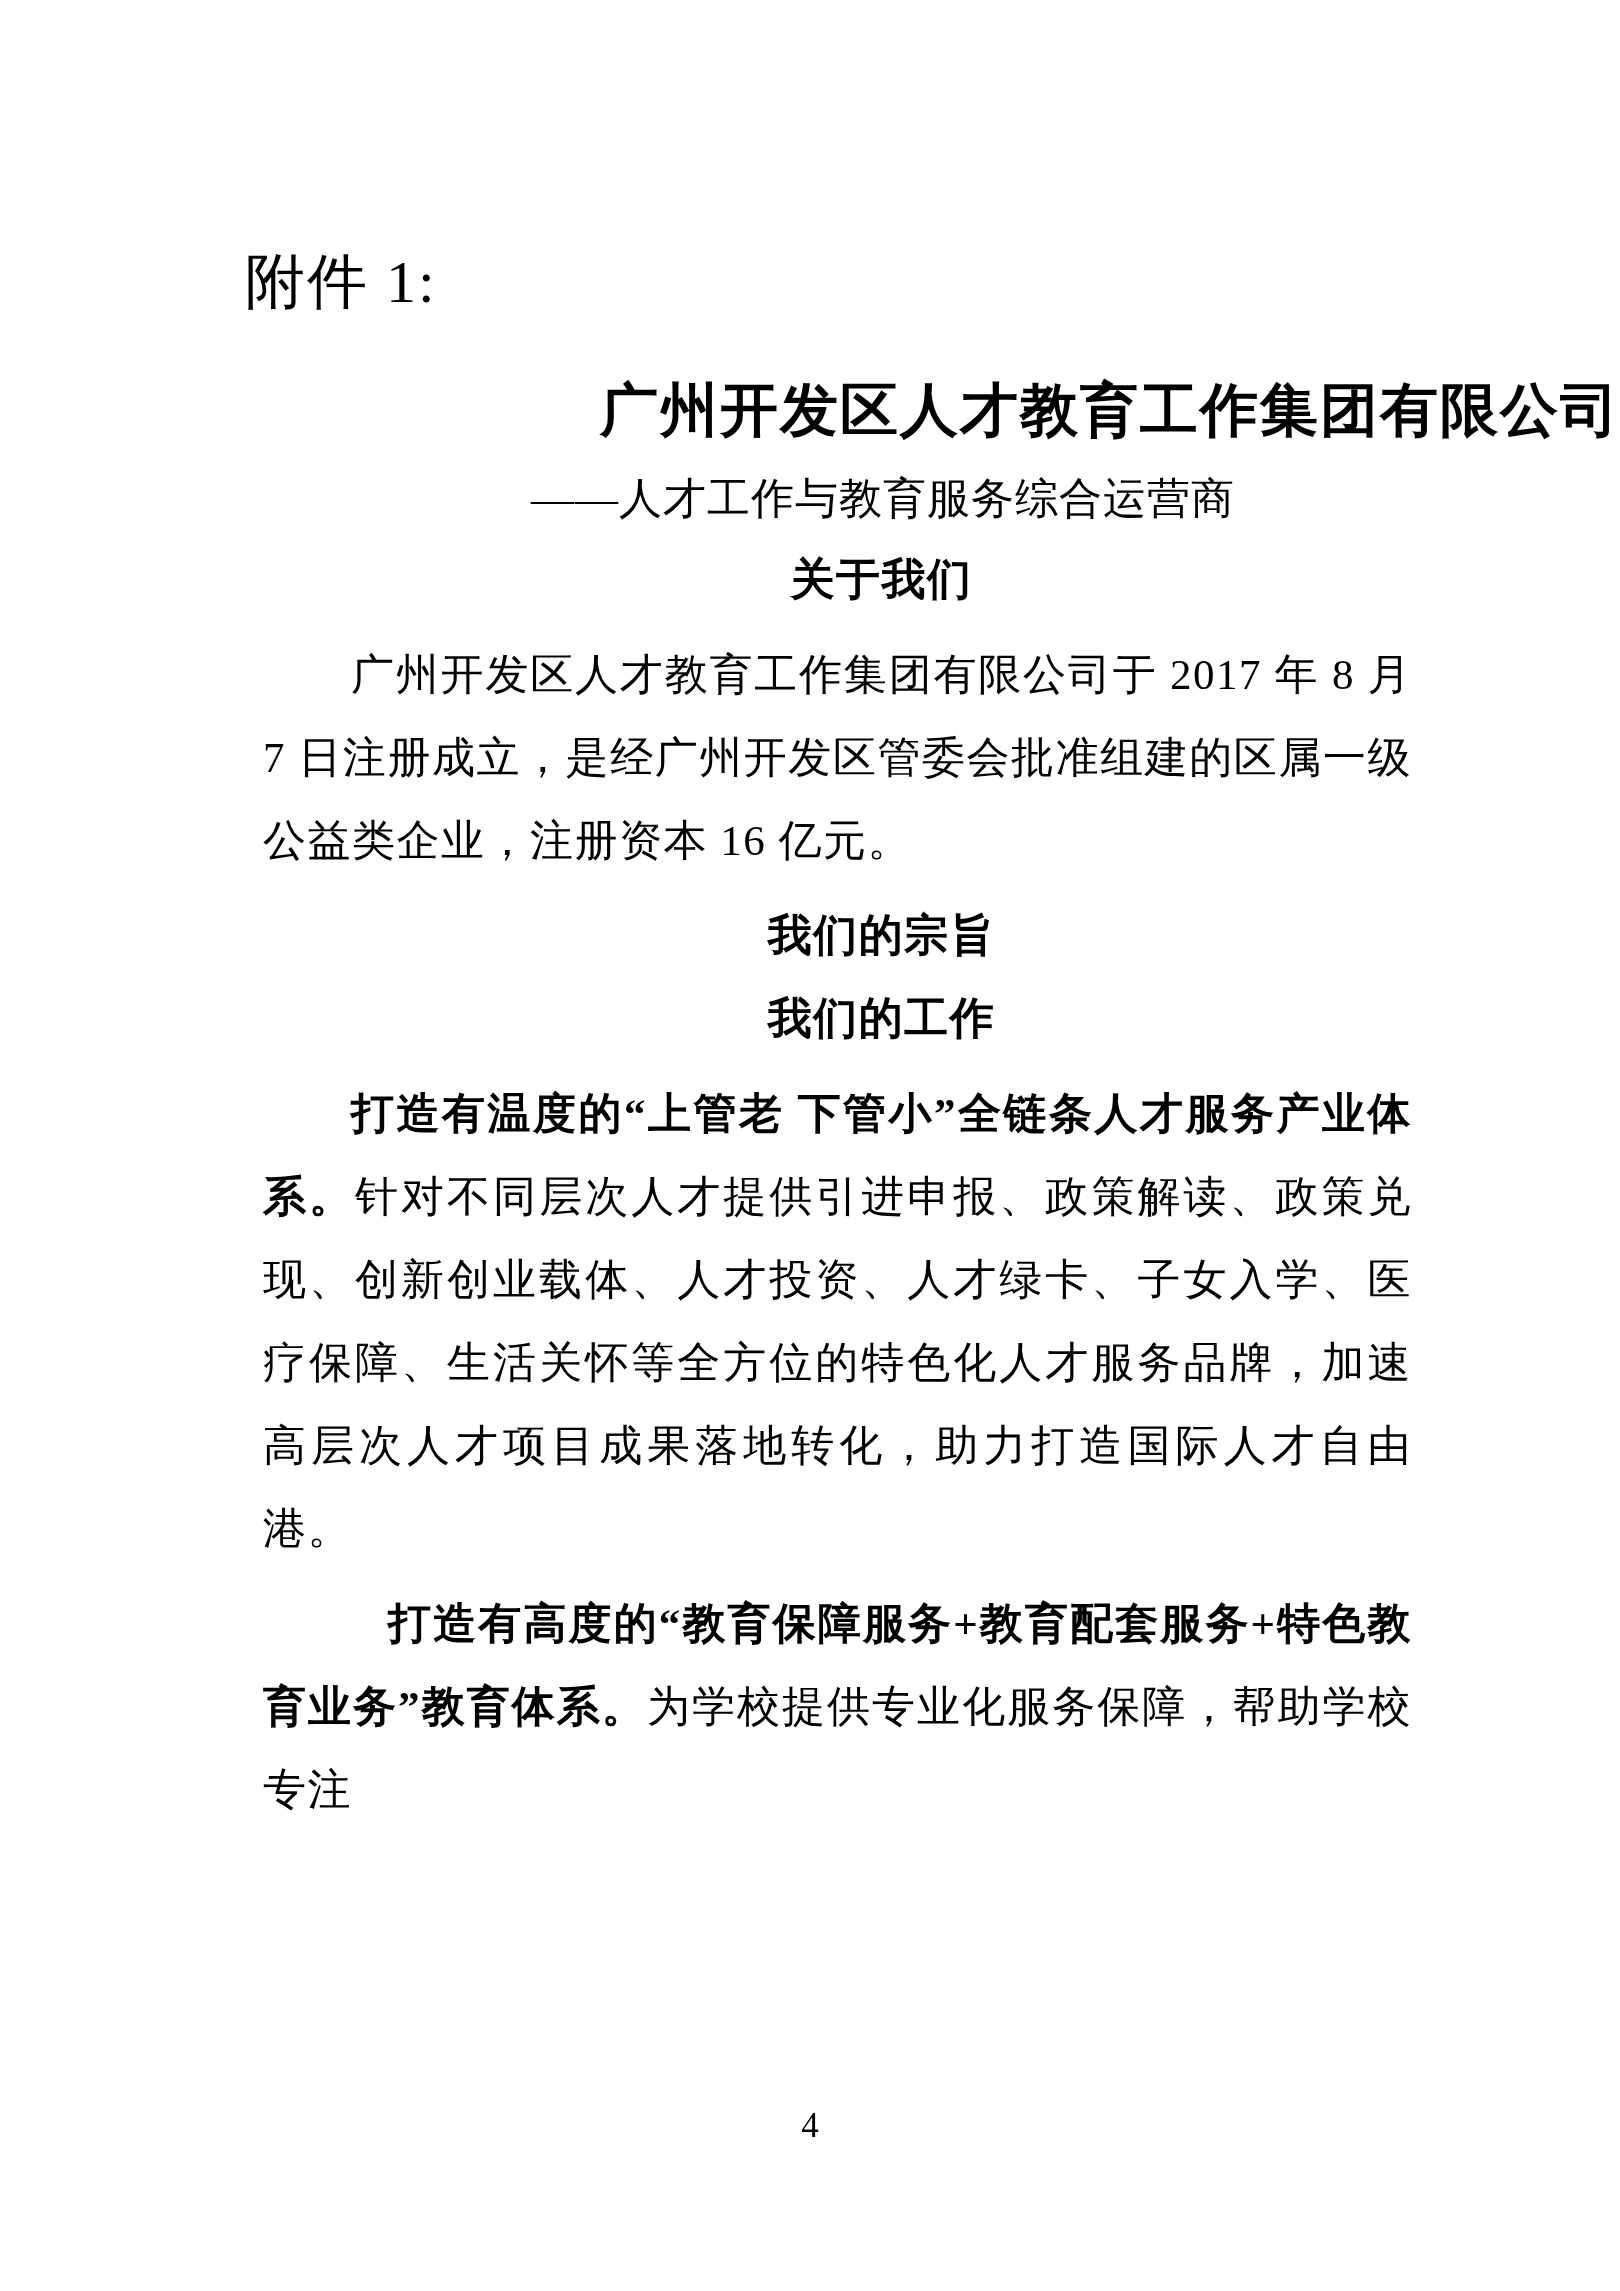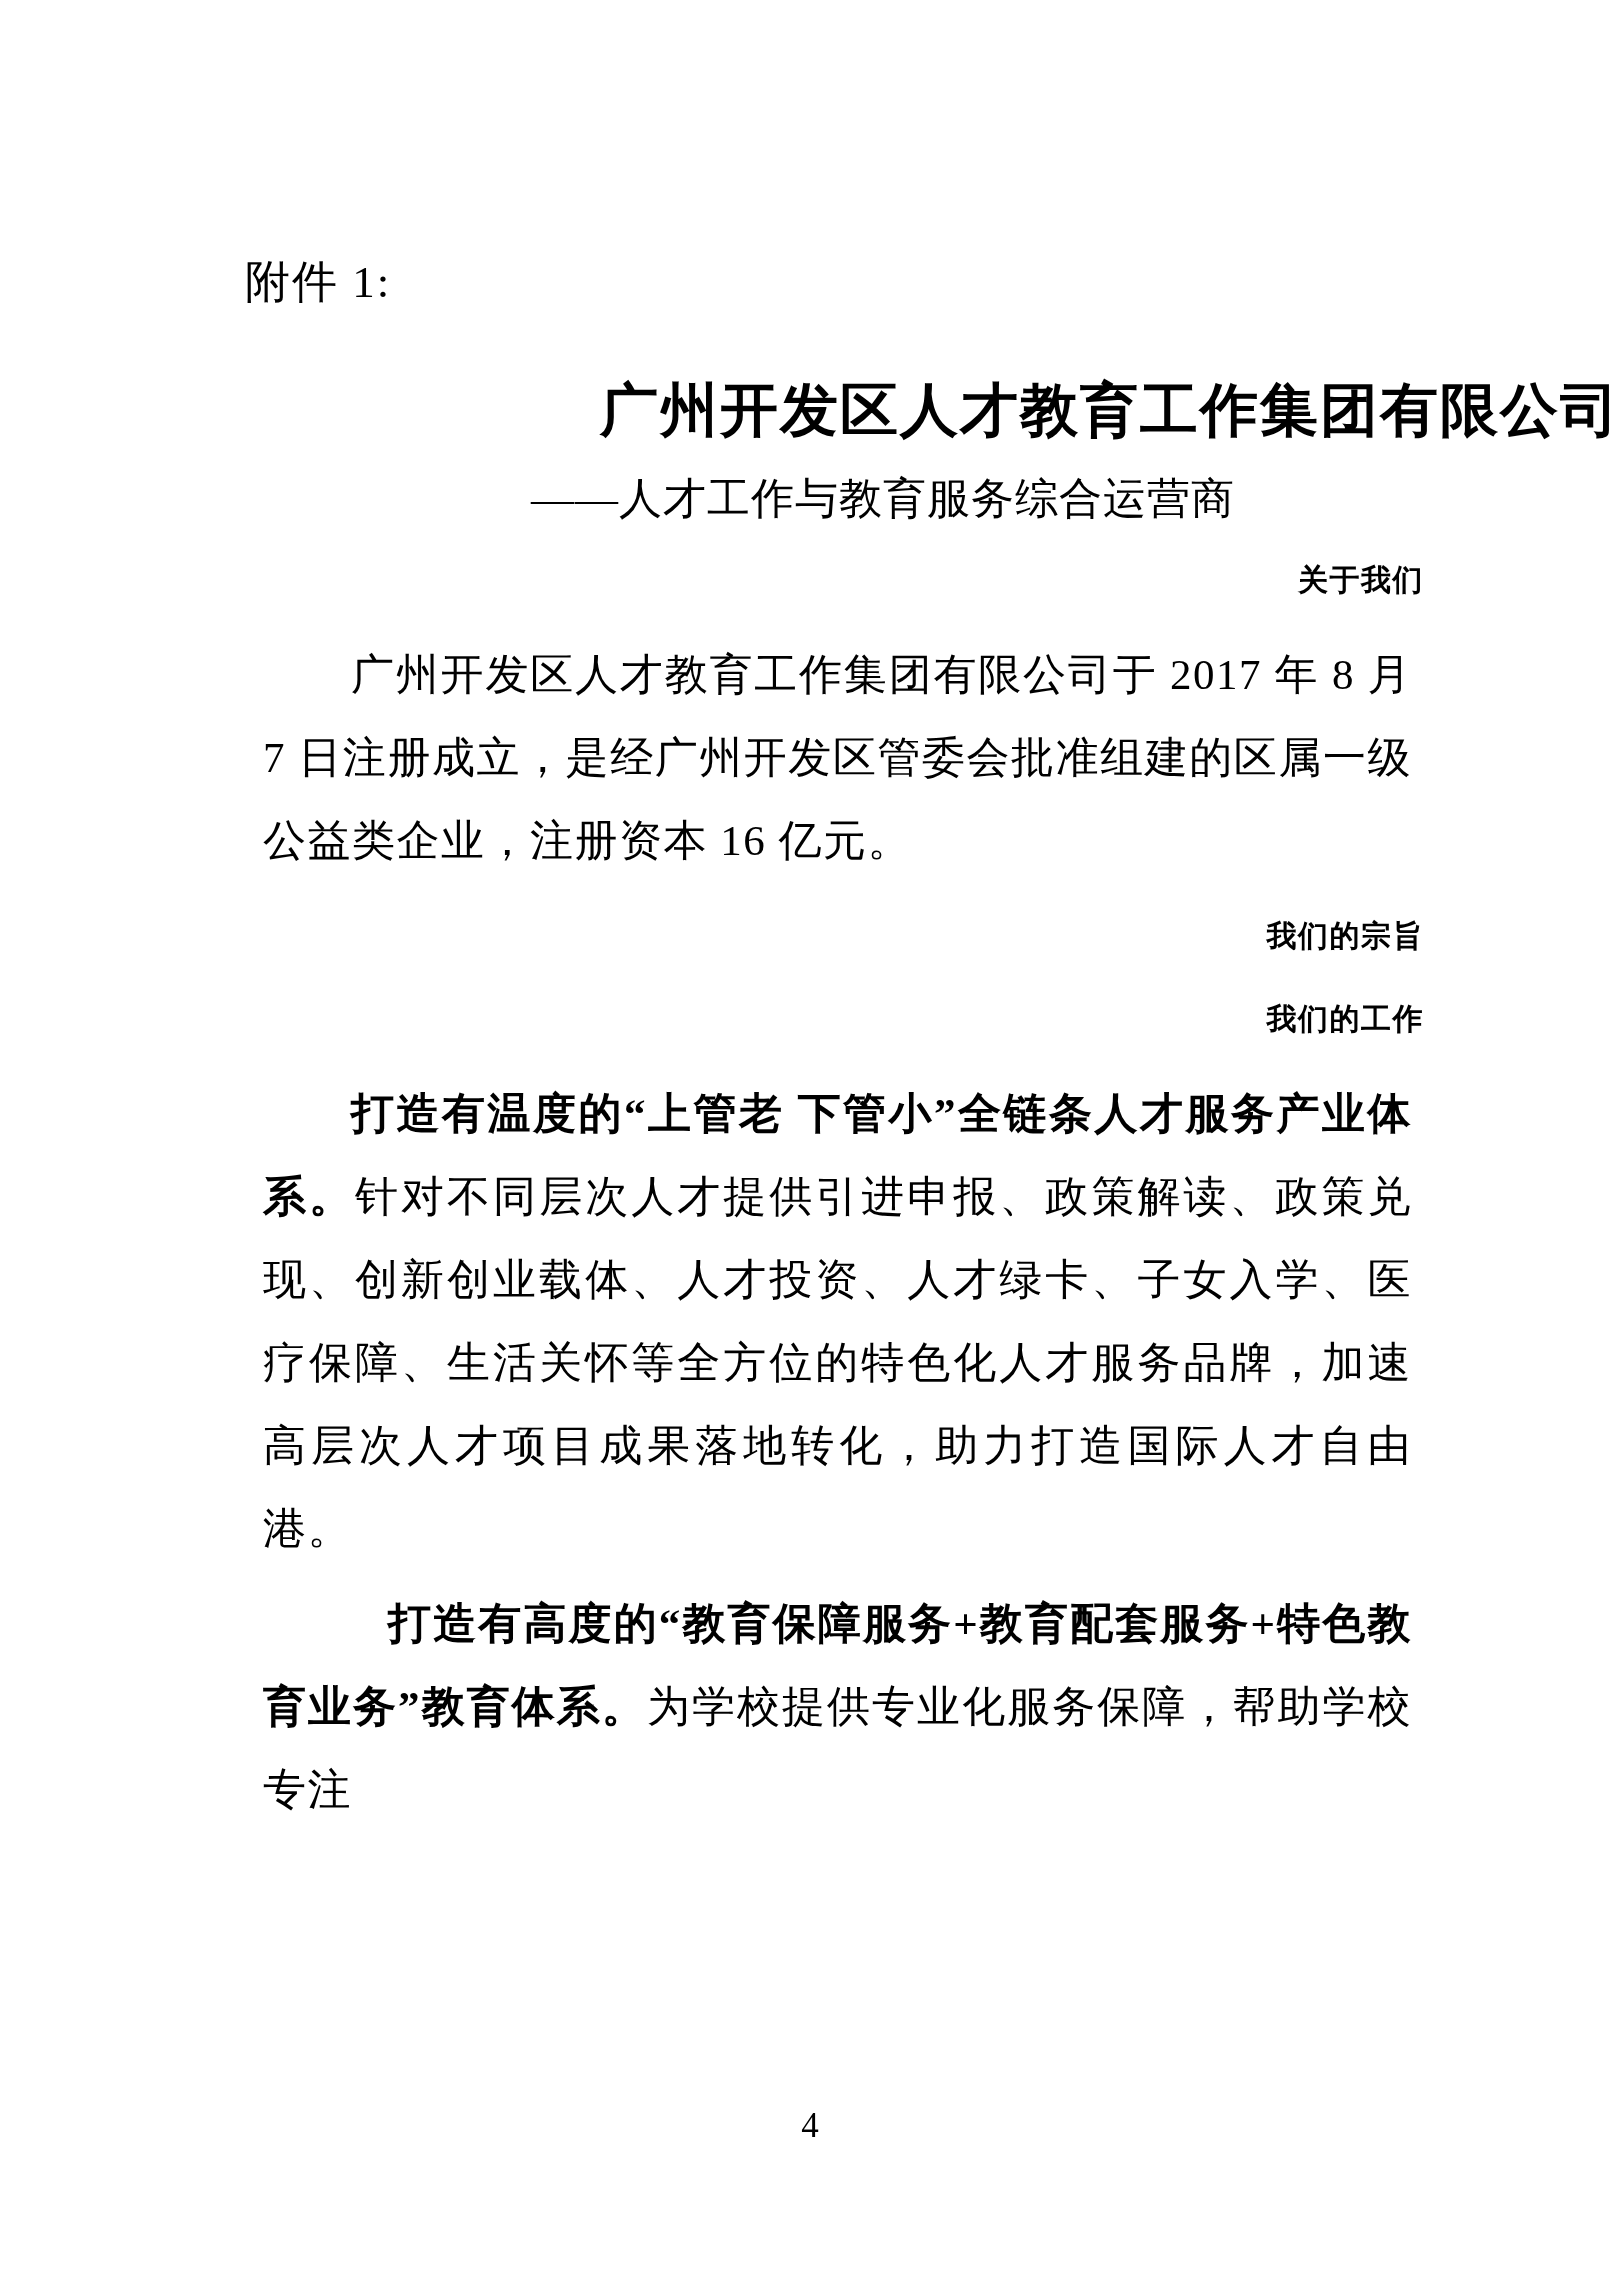--- a/index.html
+++ b/index.html
@@ -9,21 +9,21 @@
     height: 2292px;
     margin: 0 auto;
     background: #ffffff;
     color: #000000;
     font-family: "Liberation Serif", "DejaVu Serif", serif;
     overflow: hidden;
   }
   .attachment {
     padding-top: 253px;
     margin-left: 245px;
-    font-size: 45px;
+    font-size: 60px;
     line-height: 59px;
     letter-spacing: 2px;
     font-family: Liberation Serif, serif;
   }
   .title {
     margin: 57px 0 0 0;
     text-align: right;
     font-size: 58px;
     font-weight: bold;
     line-height: 83px;
@@ -39,25 +39,25 @@
   .content {
     margin-left: 251px;
     width: 1173px;
     font-size: 43px;
     line-height: 83px;
     letter-spacing: 1.5px;
     text-align: justify;
     text-justify: inter-character;
   }
   .content h2 {
-    font-size: 30px;
+    font-size: 44px;
     font-weight: bold;
     margin: 0;
     text-indent: 88px;
-    text-align: right;
+    text-align: center;
   }
   .content p {
     margin: 12px;
     text-indent: 88px;
   }
   .content p.indent3 { text-indent: 125px; }
   .b { font-weight: bold; }
   .pageno {
     position: absolute;
     bottom: 143px;

